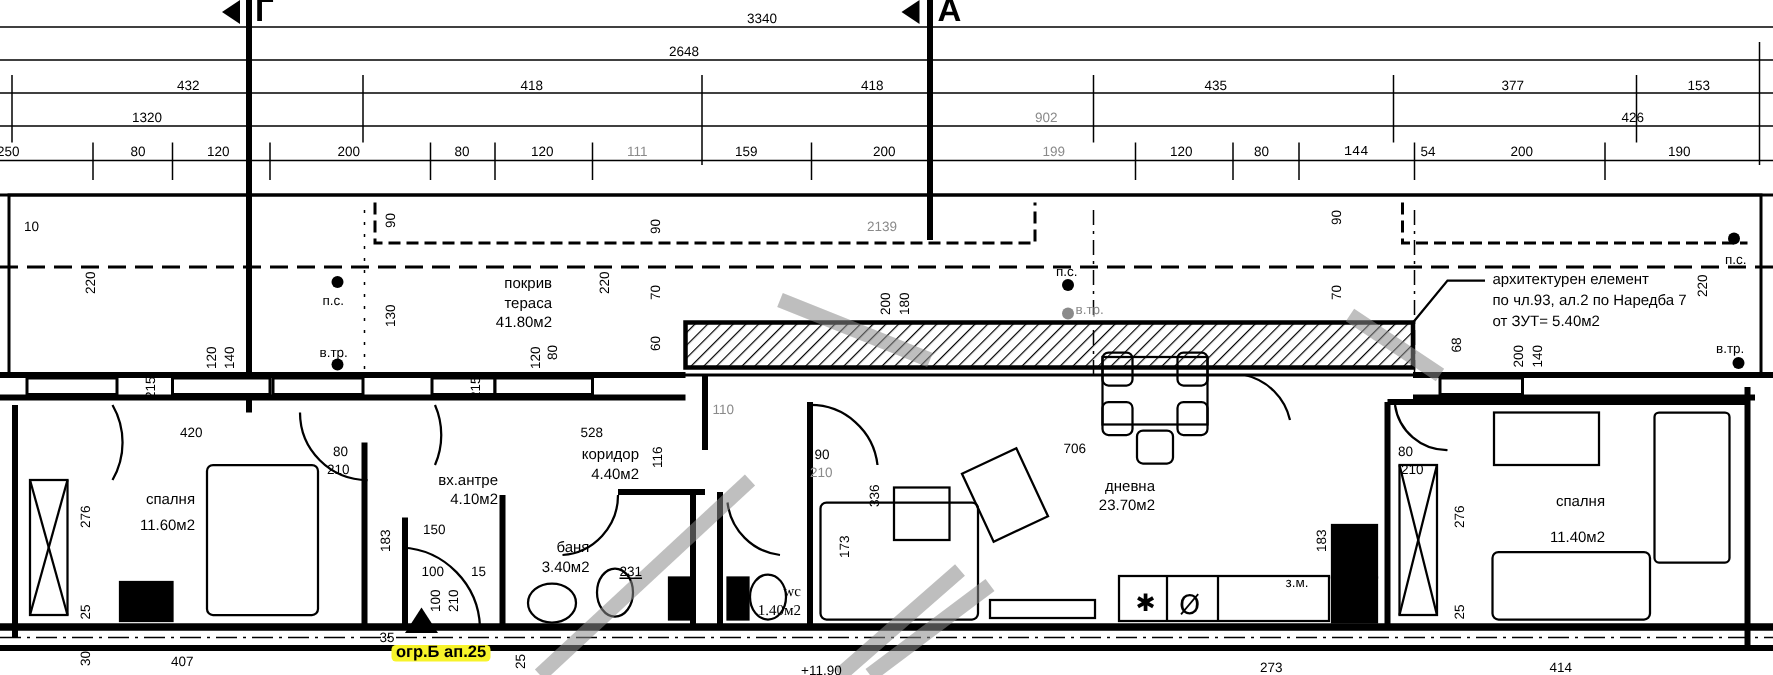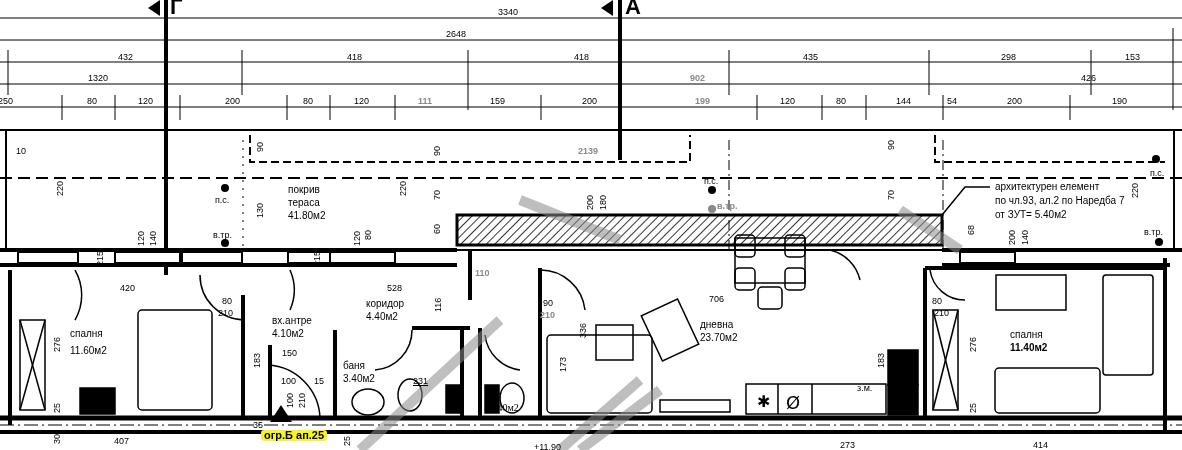--- a/index.html
+++ b/index.html
@@ -1,22 +1,22 @@
 <!DOCTYPE html>
 <html><head>
 <meta charset="utf-8">
 <style>
   html,body{margin:0;padding:0;background:#fff;}
   body{width:1182px;height:450px;overflow:hidden;position:relative;font-family:"Liberation Sans",sans-serif;color:#000;}
   #plan{position:absolute;left:0;top:0;width:1182px;height:450px;}
   .lbl{position:absolute;font-family:"Liberation Sans",sans-serif;font-size:10px;line-height:11px;white-space:nowrap;color:#000;}
   .dim{font-size:9px;line-height:10px;}
-  .grey{color:#8a8a8a;font-weight:bold;}
+  .grey{color:#8a8a8a;}
   .vert{transform:rotate(-90deg);transform-origin:left top;}
-  .room{text-align:left;font-size:10px;line-height:13px;}
+  .room{text-align:right;font-size:10px;line-height:13px;}
   .axis{position:absolute;font-family:"Liberation Sans",sans-serif;font-weight:bold;font-size:22px;line-height:22px;}
   .hl{background:#f7f32a;font-weight:bold;font-size:11px;padding:0 3px;border-radius:3px;}
   .note{font-size:10px;line-height:14px;}
 </style>
 </head>
 <body>
 
 <svg id="plan" width="1182" height="450" viewBox="0 0 1182 450" xmlns="http://www.w3.org/2000/svg">
   <defs>
     <pattern id="hatch" width="6" height="6" patternUnits="userSpaceOnUse" patternTransform="rotate(45)">
@@ -172,40 +172,40 @@
 <div class="axis" style="left:170px;top:-4px;">Г</div>
 <div class="axis" style="left:625px;top:-4px;">А</div>
 
 <div class="lbl dim" style="left:498px;top:7px;">3340</div>
 <div class="lbl dim" style="left:446px;top:29px;">2648</div>
 
 <div class="lbl dim" style="left:118px;top:52px;">432</div>
 <div class="lbl dim" style="left:347px;top:52px;">418</div>
 <div class="lbl dim" style="left:574px;top:52px;">418</div>
 <div class="lbl dim" style="left:803px;top:52px;">435</div>
-<div class="lbl dim" style="left:1001px;top:52px;">298</div>
+<div class="lbl dim" style="left:1001px;top:52px;">377</div>
 <div class="lbl dim" style="left:1125px;top:52px;">153</div>
 
 <div class="lbl dim" style="left:88px;top:73px;">1320</div>
 <div class="lbl dim grey" style="left:690px;top:73px;">902</div>
 <div class="lbl dim" style="left:1049px;top:73px;margin-left:32px;">426</div>
 
 <div class="lbl dim" style="left:-2px;top:96px;">250</div>
 <div class="lbl dim" style="left:87px;top:96px;">80</div>
 <div class="lbl dim" style="left:138px;top:96px;">120</div>
 <div class="lbl dim" style="left:225px;top:96px;">200</div>
 <div class="lbl dim" style="left:303px;top:96px;">80</div>
 <div class="lbl dim" style="left:354px;top:96px;">120</div>
 <div class="lbl dim grey" style="left:418px;top:96px;">111</div>
 <div class="lbl dim" style="left:490px;top:96px;">159</div>
 <div class="lbl dim" style="left:582px;top:96px;">200</div>
 <div class="lbl dim grey" style="left:695px;top:96px;">199</div>
 <div class="lbl dim" style="left:780px;top:96px;">120</div>
 <div class="lbl dim" style="left:836px;top:96px;">80</div>
-<div class="lbl dim" style="left:896px;top:96px;">144</div>
+<div class="lbl dim" style="left:896px;top:96px;font-family:Liberation Mono, monospace;">144</div>
 <div class="lbl dim" style="left:947px;top:96px;">54</div>
 <div class="lbl dim" style="left:1007px;top:96px;">200</div>
 <div class="lbl dim" style="left:1112px;top:96px;">190</div>
 
 <div class="lbl dim grey" style="left:578px;top:146px;">2139</div>
 <div class="lbl dim" style="left:16px;top:146px;">10</div>
 
 <div class="lbl room" style="left:288px;top:183px;width:80px;">
   <div>покрив</div>
   <div>тераса</div>
@@ -294,21 +294,21 @@
 <div class="lbl room" style="left:490px;top:388px;width:44px;font-family:Liberation Serif, serif;">
   <div>wc</div>
   <div>1.40м2</div>
 </div>
 <div class="lbl room" style="left:700px;top:318px;width:70px;">
   <div>дневна</div>
   <div>23.70м2</div>
 </div>
 <div class="lbl room" style="left:1010px;top:328px;width:60px;">
   <div>спалня</div>
-  <div style="margin-top:0;font-weight:bold;">11.40м2</div>
+  <div style="margin-top:11px;">11.40м2</div>
 </div>
 
 <div class="lbl dim" style="left:857px;top:383px;">з.м.</div>
 
 <div class="lbl dim" style="left:114px;top:436px;">407</div>
 <div class="lbl dim" style="left:840px;top:440px;">273</div>
 <div class="lbl dim" style="left:1033px;top:440px;">414</div>
 <div class="lbl dim" style="left:534px;top:442px;">+11.90</div>
 <div class="lbl dim vert" style="left:52px;top:444px;">30</div>
 <div class="lbl dim vert" style="left:342px;top:446px;">25</div>

